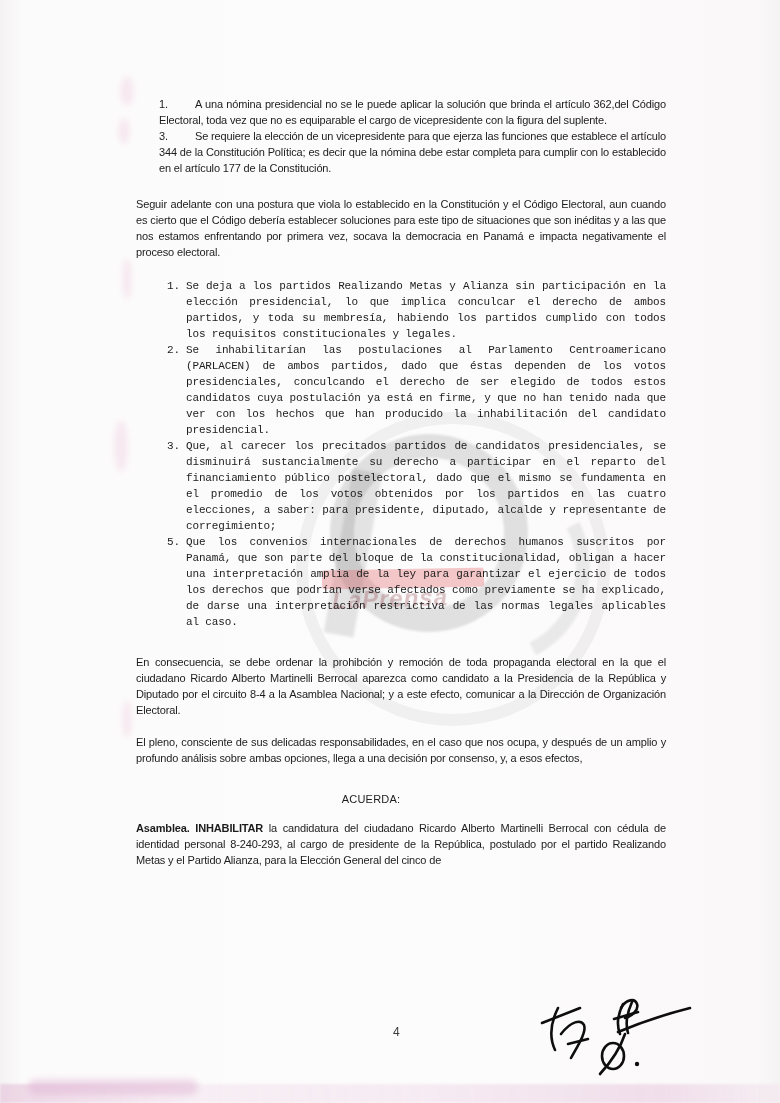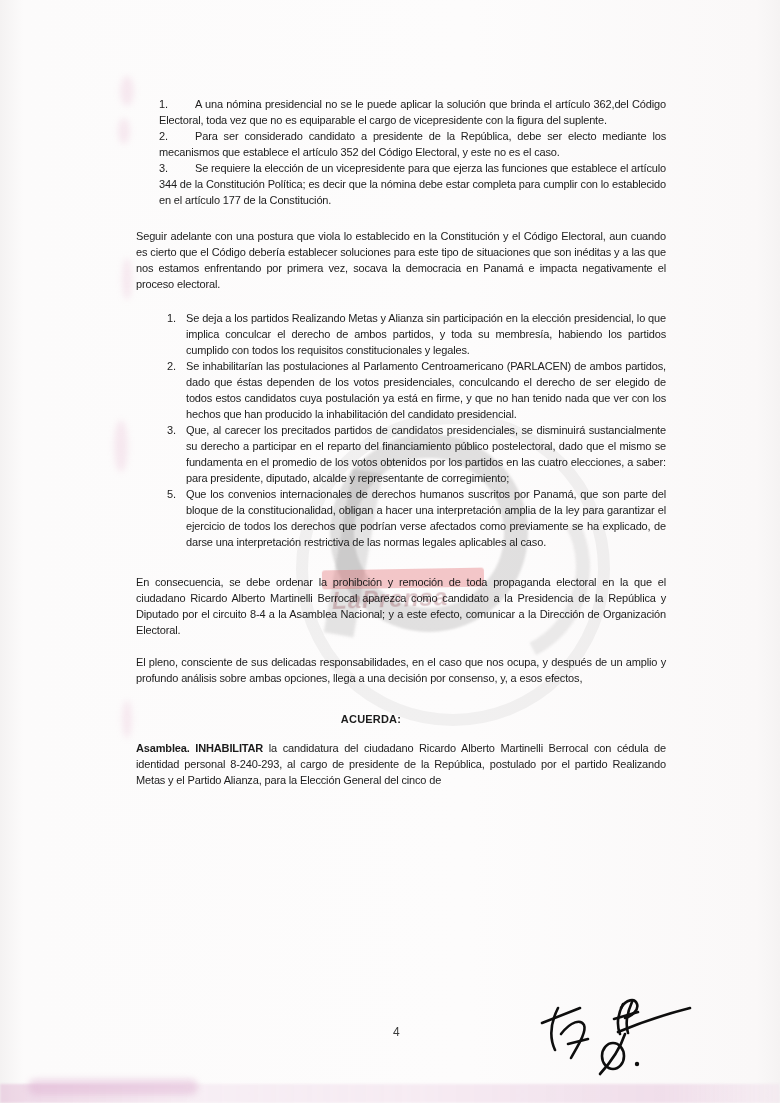--- a/index.html
+++ b/index.html
@@ -11,27 +11,27 @@
   .col { position:absolute; left:136px; top:0; width:530px;
          font-size:11px; line-height:16px; letter-spacing:-0.15px;margin-top:28px; }
   .para { margin:0; text-align:justify; }
   .li { margin:0; text-align:justify; }
   
   .list1 { margin-top:68px; }
   .list1 .li { margin-left:23px; }
   .num1 { display:inline-block; width:36px; }
   
   .list2 { margin-top:18px; }
-  .list2 .li { padding-left:50px; text-indent:-19px; }
+  .list2 .li { padding-left:50px; text-indent:-19px;font-family:Liberation Mono, monospace; }
   .num2 { display:inline-block; width:19px; text-indent:0; }
   .p-seguir { margin-top:20px; }
   .p-porotra { margin-top:27px; }
   .p-consec { margin-top:24px; }
   .p-pleno { margin-top:16px; }
-  .heading { margin-top:25px; text-align:center; font-weight:bold;
+  .heading { margin-top:25px; text-align:center; font-weight:normal;
              transform:translateX(-30px); letter-spacing:0.2px; }
   .p-final { margin-top:13px; }
   .b { font-weight:bold; }
   .page-number { position:absolute; left:393px; top:1025px; font-size:12px; color:#3a3a3a; }
   
   .artifact { position:absolute; pointer-events:none; }
   .smudge { border-radius:50%; background:rgba(225,160,195,0.20); filter:blur(3px); }
   .bottom-band { left:0; top:1084px; width:780px; height:19px; filter:blur(1px);
     background:linear-gradient(90deg, rgba(226,186,214,.55), rgba(242,226,238,.50) 25%,
       rgba(238,216,232,.45) 55%, rgba(230,196,220,.50) 85%, rgba(240,224,236,.40)); }
@@ -71,21 +71,20 @@
   <div class="artifact smudge" style="left:122px;top:258px;width:10px;height:42px"></div>
   <div class="artifact smudge" style="left:114px;top:420px;width:14px;height:52px"></div>
   <div class="artifact smudge" style="left:122px;top:700px;width:10px;height:38px"></div>
   <div class="artifact bottom-band"></div>
   <div class="artifact bottom-blob"></div>
 
   <div class="col">
 
     <div class="list1">
       <p class="li"><span class="num1">1.</span><span>A una nómina presidencial no se le puede aplicar la solución que brinda el artículo 362,del Código Electoral, toda vez que no es equiparable el cargo de vicepresidente con la figura del suplente.</span></p>
-      <p class="li"><span class="num1">2.</span><span>Para ser considerado candidato a presidente de la República, debe ser electo mediante los mecanismos que establece el artículo 352 del Código Electoral, y este no es el caso.</span></p>
       <p class="li"><span class="num1">3.</span><span>Se requiere la elección de un vicepresidente para que ejerza las funciones que establece el artículo 344 de la Constitución Política; es decir que la nómina debe estar completa para cumplir con lo establecido en el artículo 177 de la Constitución.</span></p>
     </div>
 
     <p class="para p-seguir">Seguir adelante con una postura que viola lo establecido en la Constitución y el Código Electoral, aun cuando es cierto que el Código debería establecer soluciones para este tipo de situaciones que son inéditas y a las que nos estamos enfrentando por primera vez, socava la democracia en Panamá e impacta negativamente el proceso electoral.</p>
 
 
     <div class="list2">
       <p class="li"><span class="num2">1.</span><span>Se deja a los partidos Realizando Metas y Alianza sin participación en la elección presidencial, lo que implica conculcar el derecho de ambos partidos, y toda su membresía, habiendo los partidos cumplido con todos los requisitos constitucionales y legales.</span></p>
       <p class="li"><span class="num2">2.</span><span>Se inhabilitarían las postulaciones al Parlamento Centroamericano (PARLACEN) de ambos partidos, dado que éstas dependen de los votos presidenciales, conculcando el derecho de ser elegido de todos estos candidatos cuya postulación ya está en firme, y que no han tenido nada que ver con los hechos que han producido la inhabilitación del candidato presidencial.</span></p>
       <p class="li"><span class="num2">3.</span><span>Que, al carecer los precitados partidos de candidatos presidenciales, se disminuirá sustancialmente su derecho a participar en el reparto del financiamiento público postelectoral, dado que el mismo se fundamenta en el promedio de los votos obtenidos por los partidos en las cuatro elecciones, a saber: para presidente, diputado, alcalde y representante de corregimiento;</span></p>

